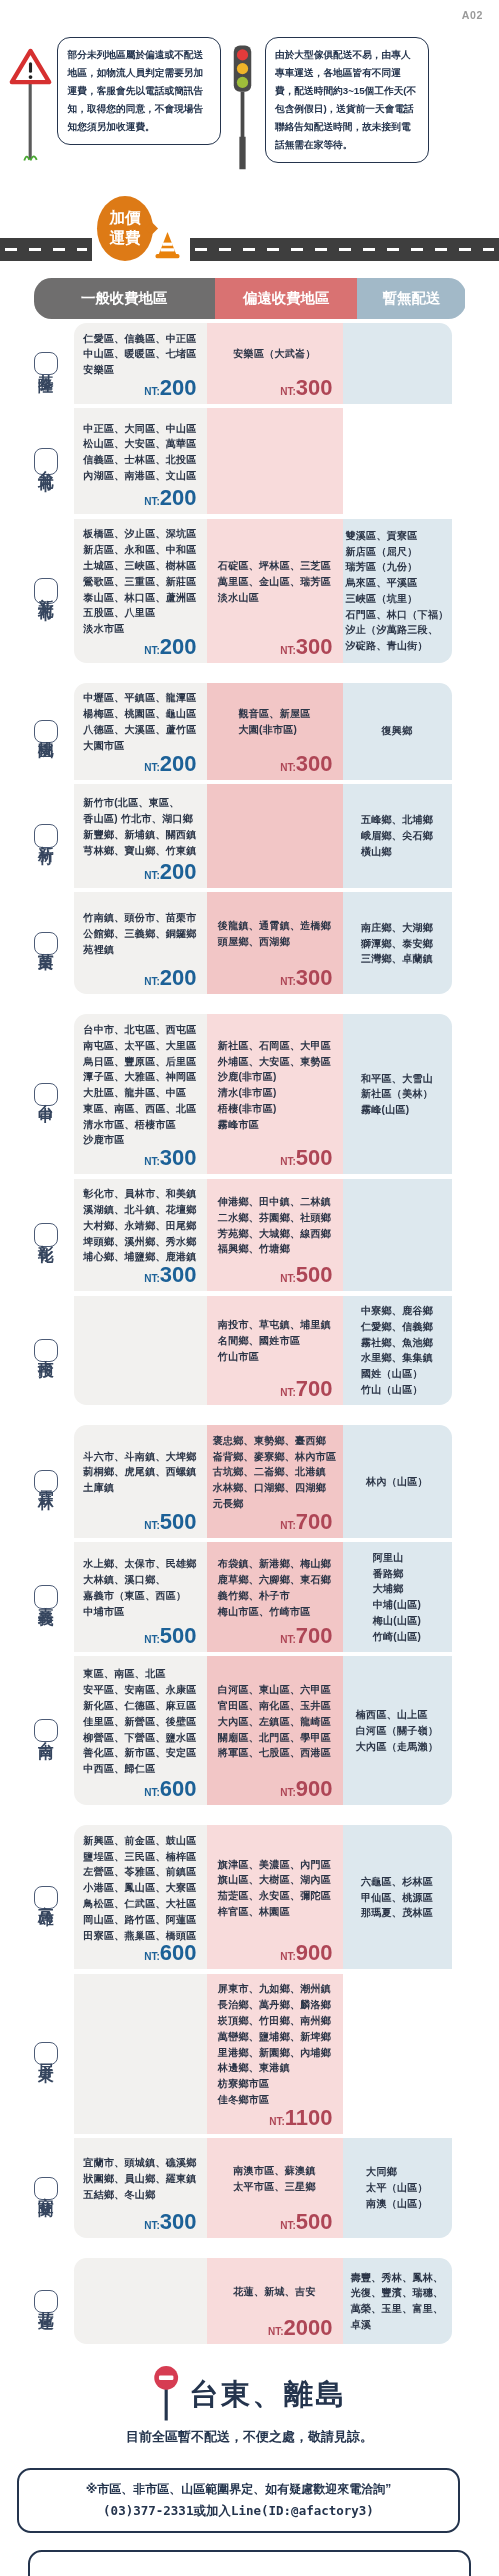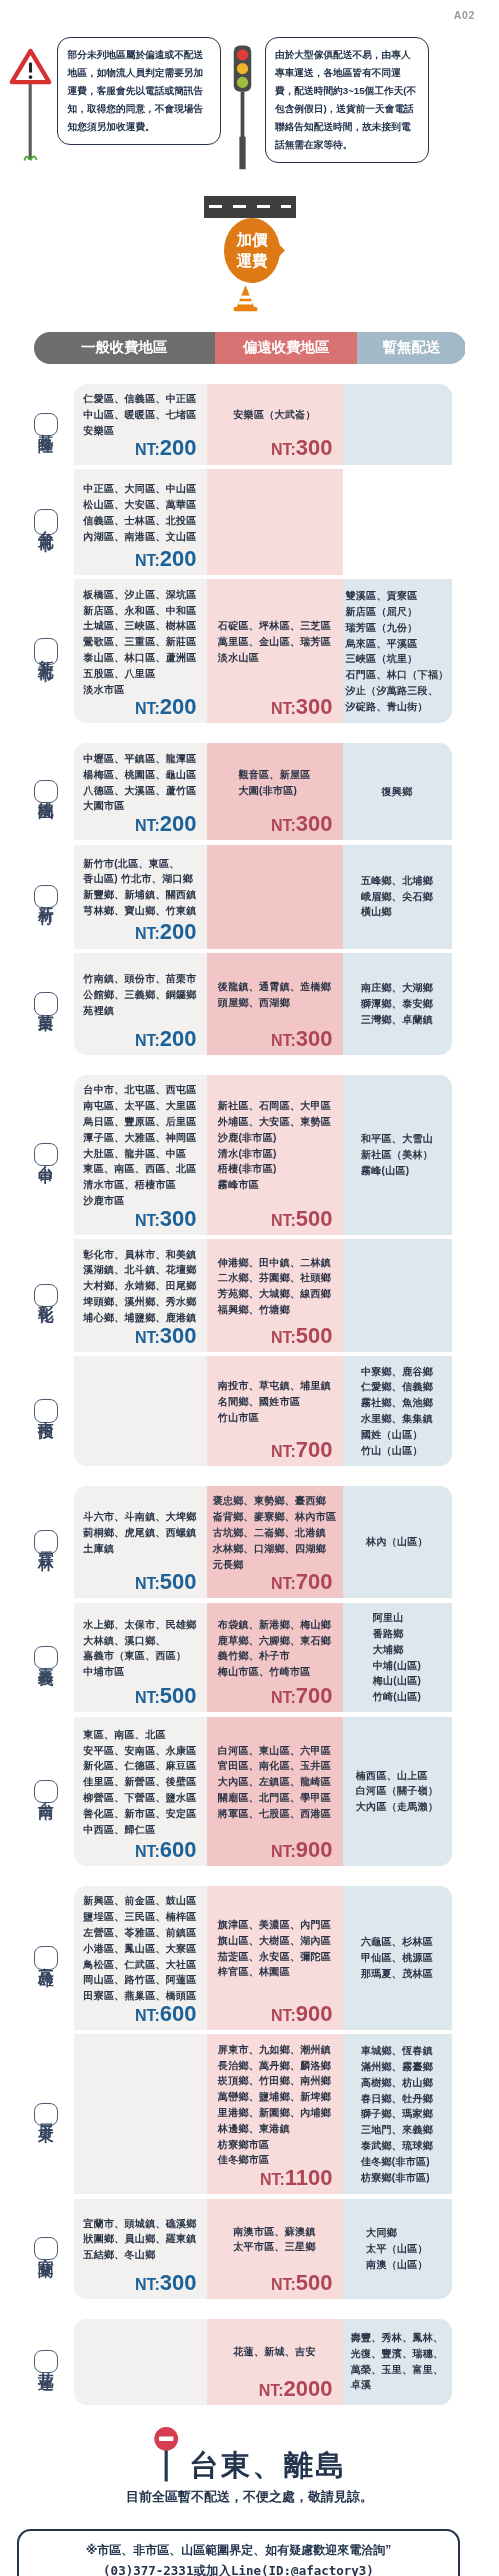--- a/index.html
+++ b/index.html
@@ -1,70 +1,70 @@
 <!DOCTYPE html>
 <html style="font-size:10px"><head>
 <meta charset="utf-8">
 <style>
   html,body{margin:0;padding:0;background:#fff;}
   body{font-family:"Liberation Sans","DejaVu Sans",sans-serif;color:#24344d;}
   .page{width:499px;position:relative;overflow:hidden;background:#fff;}
-  .page-code{position:absolute;top:8.7px;right:24px;color:#9a9a9a;font-size:10.6px;font-weight:700;letter-spacing:0.6px;}
+  .page-code{position:absolute;top:8.7px;right:16px;color:#9a9a9a;font-size:10.6px;font-weight:700;letter-spacing:0.6px;}
 
   
   .intro{display:flex;align-items:flex-start;padding:37px 11.2px 0 7.5px;gap:3.7px;}
   .sign-wrap{flex:0 0 46px;margin-top:8.7px;}
   .bubble{border:1.9px solid #24344d;border-radius:13px;padding:8px 9.4px;font-size:9.7px;font-weight:700;line-height:1.85;width:164px;box-sizing:border-box;color:#24344d;}
   .tl-wrap{flex:0 0 36px;display:flex;justify-content:center;margin-top:6.2px;}
 
   
-  .title-band{display:flex;align-items:center;margin:22.5px 0 17.5px;flex-direction:column;}
+  .title-band{display:flex;align-items:flex-end;margin:22.5px 0 17.5px;}
   .road{height:22.5px;background:#3e3e3e;position:relative;}
   .road.left{width:92px;}
   .road.right{flex:1;}
   .road::after{content:"";position:absolute;left:5px;right:5px;top:9.4px;height:3.1px;background:repeating-linear-gradient(90deg,#fff 0 12.5px,transparent 12.5px 24px);}
   .badge{width:56px;height:65px;background:#dd7a16;border-radius:50%;color:#fff;display:flex;flex-direction:column;align-items:center;justify-content:center;font-size:15.6px;font-weight:800;margin-left:5px;position:relative;line-height:1.3;flex:none;}
   .badge::after{content:"";position:absolute;right:-3.7px;top:28px;width:9.4px;height:9.4px;background:#dd7a16;transform:rotate(45deg);}
   .main-title{font-size:36px;font-weight:900;color:#2d2d2d;margin:0 7.5px 0 12.5px;letter-spacing:1.9px;white-space:nowrap;}
   .cone-wrap{margin-right:7.5px;flex:none;}
 
   
   .fee-table{width:432px;margin:0 auto;}
-  .header-bar{display:flex;height:32px;border-radius:17.5px;overflow:hidden;color:#fff;font-size:14.4px;font-weight:800;margin-bottom:20px;}
+  .header-bar{display:flex;height:41px;border-radius:17.5px;overflow:hidden;color:#fff;font-size:14.4px;font-weight:800;margin-bottom:4px;}
   .header-bar>div{display:flex;align-items:center;justify-content:center;}
   .h-general{width:42%;background:#6f6e6e;}
   .h-remote{width:33%;background:#d97272;}
   .h-none{width:25%;background:#a2b9c8;}
 
   .group{margin-bottom:20px;}
   .group .row{display:flex;margin-bottom:4.4px;}
   .group .row:last-child{margin-bottom:0;}
   .label-cell{width:40px;flex:none;display:flex;align-items:center;justify-content:flex-start;}
   .label-box{border:1.9px solid #4c5b76;border-radius:8px;padding:7.5px 3.7px;background:#fff;writing-mode:vertical-rl;text-orientation:upright;font-size:15.6px;font-weight:800;color:#35455e;letter-spacing:3.1px;line-height:1;}
   .cell{position:relative;display:flex;flex-direction:column;justify-content:center;padding:7.5px 0;box-sizing:border-box;}
   .cell-lines{width:fit-content;margin:0 auto;font-size:10px;font-weight:700;color:#2b3547;line-height:1.58;letter-spacing:0.3px;}
   .cell.general{width:133px;background:#f2f1ef;}
   .cell.remote{width:136px;}
   .pink-light{background:#f8dbdb;}
   .pink-dark{background:#f2c6c6;}
   .cell.nodeliv{width:109px;background:#dde8ee;}
   .cell.has-price{padding-bottom:26px;}
   .price{position:absolute;right:10px;bottom:3.1px;font-weight:800;white-space:nowrap;}
-  .price .nt{font-size:16px;letter-spacing:0;}
+  .price .nt{font-size:10px;letter-spacing:0;}
   .price .amt{font-size:22px;}
   .price.blue{color:#1c6197;}
   .price.red{color:#ae4656;}
   .group .row:first-child .cell.general{border-top-left-radius:12.5px;}
   .group .row:first-child .cell.nodeliv{border-top-right-radius:12.5px;}
   .group .row:last-child .cell.general{border-bottom-left-radius:12.5px;}
   .group .row:last-child .cell.nodeliv{border-bottom-right-radius:12.5px;}
 
   
   .taitung{text-align:center;margin:19px 0 22.5px;}
-  .taitung-head{display:inline-flex;align-items:flex-end;gap:8.7px;}
+  .taitung-head{display:inline-flex;align-items:center;gap:8.7px;}
   .taitung-title{font-size:29px;font-weight:900;color:#24344d;letter-spacing:2.5px;margin:0;}
   .taitung-sub{font-size:13px;font-weight:800;color:#24344d;margin-top:2.5px;}
 
   
   .note-box{width:443px;margin:0 auto 17.5px;border:2.5px solid #24344d;border-radius:13.7px;box-sizing:border-box;background:#fff;}
   .contact-box{padding:11.2px 6.2px;text-align:center;font-weight:800;color:#24344d;margin-left:17px;}
   .contact-l1{font-size:12px;}
   .contact-l2{font-size:12.5px;font-family:"DejaVu Sans Mono","Liberation Mono",monospace;font-weight:700;margin-top:4.4px;}
   .floors-box{padding:25px 12.5px 26px;}
 </style>
@@ -503,33 +503,20 @@
                 <div>長治鄉、萬丹鄉、麟洛鄉</div>
                 <div>崁頂鄉、竹田鄉、南州鄉</div>
                 <div>萬巒鄉、鹽埔鄉、新埤鄉</div>
                 <div>里港鄉、新園鄉、內埔鄉</div>
                 <div>林邊鄉、東港鎮</div>
                 <div>枋寮鄉市區</div>
                 <div>佳冬鄉市區</div>
               </div>
               <div class="price red"><span class="nt">NT:</span><span class="amt">1100</span></div>
             </div>
-            <div class="cell nodeliv">
-              <div class="cell-lines">
-                <div>車城鄉、恆春鎮</div>
-                <div>滿州鄉、霧臺鄉</div>
-                <div>高樹鄉、枋山鄉</div>
-                <div>春日鄉、牡丹鄉</div>
-                <div>獅子鄉、瑪家鄉</div>
-                <div>三地門、來義鄉</div>
-                <div>泰武鄉、琉球鄉</div>
-                <div>佳冬鄉(非市區)</div>
-                <div>枋寮鄉(非市區)</div>
-              </div>
-            </div>
           </div>
           <div class="row" style="min-height: 100px;">
             <div class="label-cell">
               <div class="label-box">宜蘭</div>
             </div>
             <div class="cell general has-price">
               <div class="cell-lines">
                 <div>宜蘭市、頭城鎮、礁溪鄉</div>
                 <div>狀圍鄉、員山鄉、羅東鎮</div>
                 <div>五結鄉、冬山鄉</div>

